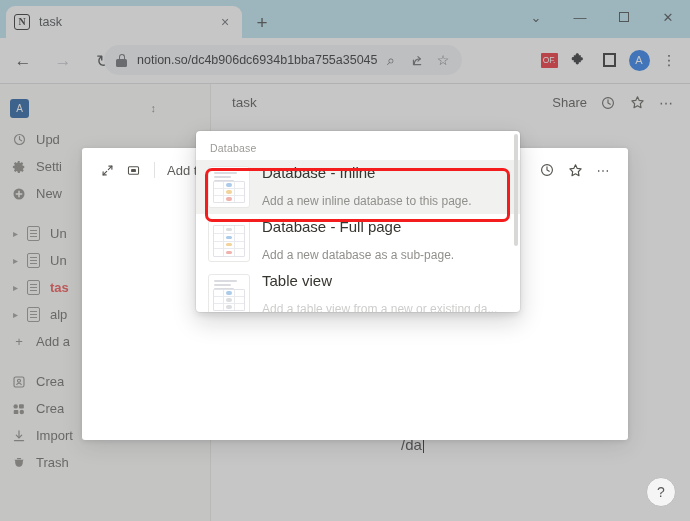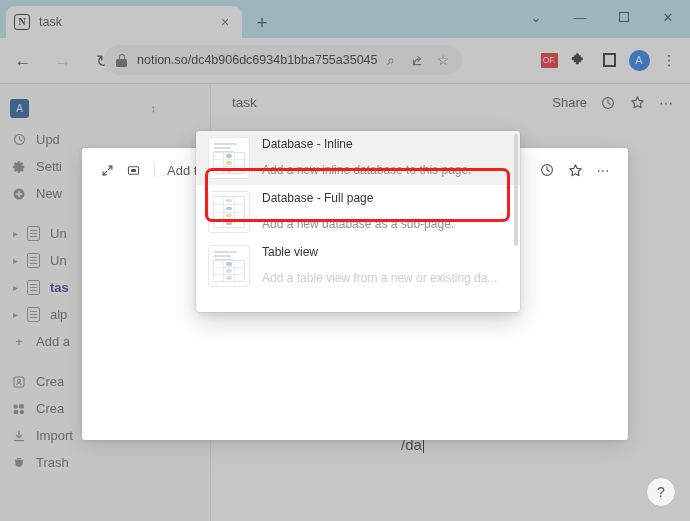--- a/index.html
+++ b/index.html
@@ -138,21 +138,21 @@
   .sb-item .ic {
     width: 18px; flex: 0 0 18px; display: flex; align-items: center;
     justify-content: center; color: #85847f; font-size: 13px;
   }
   .sb-item .lbl { margin-left: 8px; overflow: hidden; }
   .sb-item.page .arrow {
     width: 11px; flex: 0 0 11px; color: #98968f; font-size: 10px;
     display:flex; align-items:center; justify-content:center;
   }
   .sb-item.page .ic { margin-left: 3px; }
-  .sb-item.bold .lbl { font-weight: bold; color: #4c1d95; text-align: right; }
+  .sb-item.bold .lbl { font-weight: bold; color: #ef4444; text-align: right; }
   .sb-gap { height: 13px; }
   .pg-ic {
     width: 13px; height: 15px; border: 1.3px solid #91908b;
     border-radius: 2px; position: relative;
   }
   .pg-ic::before {
     content:""; position:absolute; left:2px; top:3px; width:7px; height:1px;
     background:#91908b; box-shadow: 0 3px 0 #91908b, 0 6px 0 #91908b;
   }
 
@@ -260,21 +260,21 @@
   }
   .th-grid .c:last-child { border-right: none; }
   .pill { width: 72%; height: 3.2px; border-radius: 2px; }
   .pill.blue { background: #accbe8; }
   .pill.yellow { background: #f2d49a; }
   .pill.red { background: #f0b2ad; }
   .pill.grey { background: #dcdde0; }
 
   .dd-text { margin-left: 12px; overflow: hidden; }
   .dd-title {
-    font-size: 12px; color: #37352f; white-space: nowrap;
+    font-size: 15px; color: #37352f; white-space: nowrap;
     line-height: 1.35;
   }
   .dd-desc {
     font-size: 12px; color: #908f8b; white-space: nowrap;
     line-height: 1.45; margin-top: 10px;
   }
   .dd-desc.clipped { opacity: 0.45; text-align: right; }
   .dd-scroll {
     position: absolute; right: 2px; top: 3px; width: 4px; height: 112px;
     background: #d8d8d6; border-radius: 2px;
@@ -547,20 +547,21 @@
           <svg width="15" height="15" viewBox="0 0 16 16" fill="none" stroke="#55544f" stroke-width="1.25" stroke-linejoin="round">
               <path d="M8 1.9l1.85 3.9 4.15.55-3 2.95.73 4.25L8 11.55 4.27 13.55 5 9.3 2 6.35l4.15-.55z"></path>
             </svg>
         </div>
         <div class="fc-icbtn">⋯</div>
       </div>
     </div>
   </div>
 
   <div class="dropdown">
+    <div class="dd-section">Database</div>
 
     <div class="dd-item selected">
       <div class="dd-thumb">
         <div class="th-lines">
             <i style="width:78%"></i>
             <i style="width:58%"></i>
             <i style="width:68%"></i>
           </div>
         <div class="th-grid">
           <div class="r">

